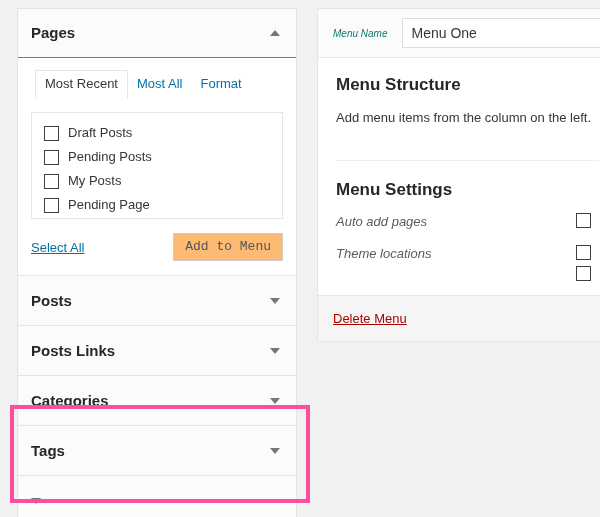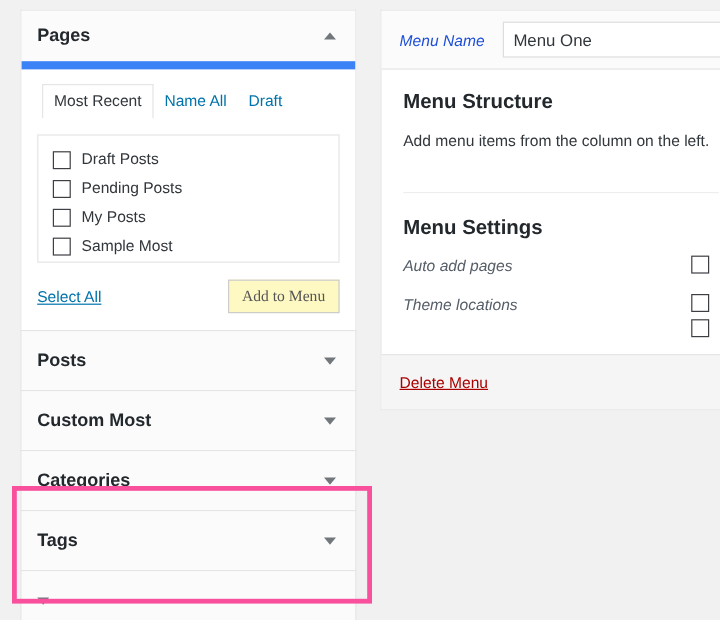--- a/index.html
+++ b/index.html
@@ -34,21 +34,21 @@
   .panel.last { border-bottom: 1px solid #e5e5e5; }
 
   .panel-header {
     background: #fbfbfb;
     height: 49px;
     display: flex;
     align-items: center;
     padding: 0 13px;
     box-sizing: border-box;
     cursor: pointer;
-    border-bottom: 7px solid #3b82f6;
+    border-bottom: 1px solid #3b82f6;
   }
   .panel-header.no-rule { border-bottom: none; gap: 36px; }
   .panel-title {
     font-size: 15px;
     font-weight: 600;
     color: #23282d;
     flex: 1;
     line-height: 1.3;
   }
   .toggle-arrow {
@@ -135,27 +135,27 @@
     margin-top: 14px;
     height: 28px;
   }
   .link-blue {
     color: #0073aa;
     text-decoration: underline;
     font-size: 13px;
     cursor: pointer;
   }
   .btn {
-    background: #fef9c3;
+    background: #fdba74;
     border: 1px solid #ccc;
     border-radius: 0;
     color: #555;
     font-size: 13px;
     padding: 5px 11px 6px 11px;
-    font-family: Liberation Serif, serif;
+    font-family: Liberation Mono, monospace;
     cursor: pointer;
     line-height: 1.2;
   }
 
   
   #highlight-box {
     position: absolute;
     left: 10px;
     top: 405px;
     width: 300px;
@@ -182,22 +182,22 @@
     background: #fbfbfb;
     border-bottom: 1px solid #e5e5e5;
     height: 49px;
     display: flex;
     align-items: center;
     padding: 0 0 0 15px;
     box-sizing: border-box;
   }
   .menu-name-label {
     font-style: italic;
-    font-size: 13px;
-    color: #1d4ed8;
+    font-size: 10px;
+    color: #0f766e;
     margin-right: 15px;
     white-space: nowrap;
   }
   .menu-name-input {
     border: 1px solid #ddd;
     background: #fff;
     font-family: "Liberation Sans", sans-serif;
     font-size: 14px;
     color: #32373c;
     padding: 5px 8px;
@@ -279,64 +279,64 @@
       <span class="toggle-arrow up"></span>
     </div>
 
     <div class="panel-body">
 
       <div class="tabs">
         <div class="tab active">
           <span>Most Recent</span>
         </div>
         <div class="tab inactive">
-          <span>Name All</span>
+          <span>Most All</span>
         </div>
         <div class="tab inactive">
-          <span>Draft</span>
+          <span>Format</span>
         </div>
       </div>
 
       <div class="tab-pane">
         <div class="check-row">
           <span class="cbox"></span>
           <span class="check-label">Draft Posts</span>
         </div>
         <div class="check-row">
           <span class="cbox"></span>
           <span class="check-label">Pending Posts</span>
         </div>
         <div class="check-row">
           <span class="cbox"></span>
           <span class="check-label">My Posts</span>
         </div>
         <div class="check-row">
           <span class="cbox"></span>
-          <span class="check-label">Sample Most</span>
+          <span class="check-label">Pending Page</span>
         </div>
       </div>
 
       <div class="panel-actions">
         <span class="link-blue">Select All</span>
         <button class="btn">Add to Menu</button>
       </div>
 
     </div>
   </div>
 
   <div class="panel">
     <div class="panel-header no-rule">
       <span class="panel-title">Posts</span>
       <span class="toggle-arrow down"></span>
     </div>
   </div>
 
   <div class="panel">
     <div class="panel-header no-rule">
-      <span class="panel-title">Custom Most</span>
+      <span class="panel-title">Posts Links</span>
       <span class="toggle-arrow down"></span>
     </div>
   </div>
 
   <div class="panel">
     <div class="panel-header no-rule">
       <span class="panel-title">Categories</span>
       <span class="toggle-arrow down"></span>
     </div>
   </div>

